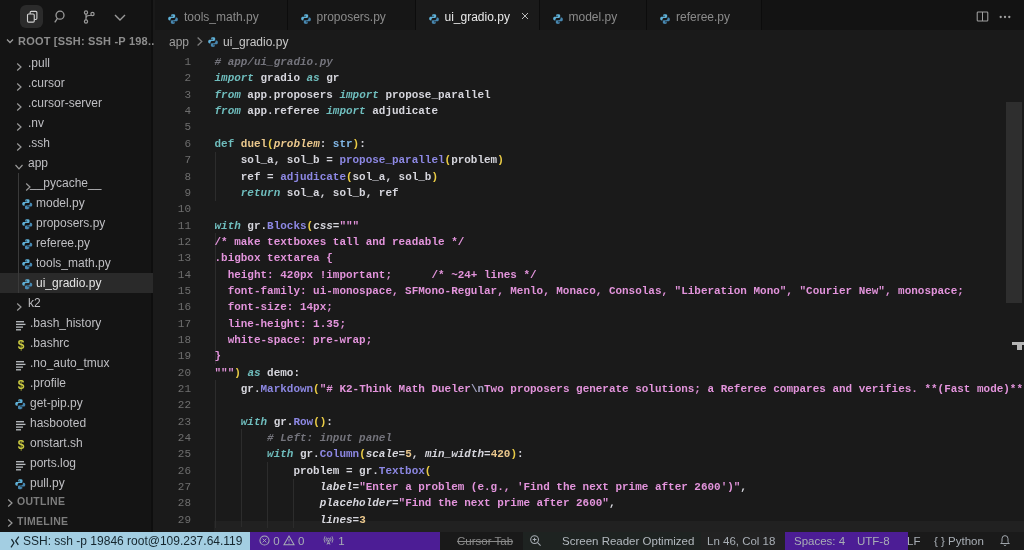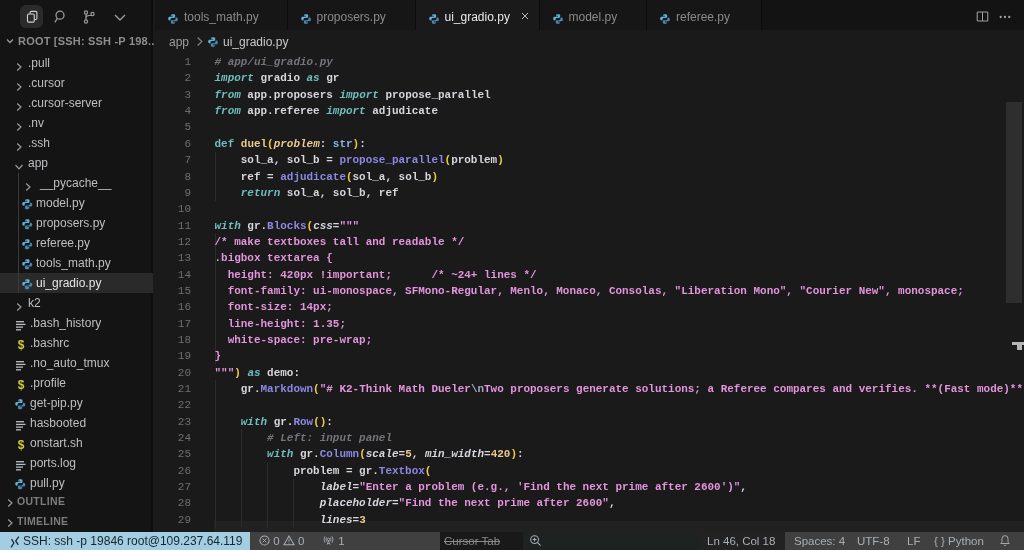--- a/index.html
+++ b/index.html
@@ -53,21 +53,21 @@
   .fnc { color:#8d88e4; }
   .br  { color:#e9cb45; }
   .str { color:#e394dc; }
   .cmt { color:#74747c; font-style:italic; }
   .esc { color:#a5a5c5; }
   .kwa { color:#d6d6dd; font-style:italic; }
 
   #scrollthumb { position:absolute; right:2px; top:49px; width:16px; height:201px; background:#2e2e2e; }
 
   
-  #statusbar { position:absolute; left:0; bottom:0; width:1024px; height:18px; background:#404040; font-size:11.5px; color:#a8aeb5; }
+  #statusbar { position:absolute; left:0; bottom:0; width:908px; height:18px; background:#4c1d95; font-size:11.5px; color:#a8aeb5; }
   #remote { position:absolute; left:0; top:0; width:250px; height:18px; background:#a3cee2; color:#15262e; line-height:18px; font-size:12px; }
   .sbitem { position:absolute; top:0; line-height:18px; white-space:nowrap; }
 
   .pyicon { display:inline-block; }
 </style>
 </head>
 <body>
 <div id="app">
 
   <div id="sidebar">
@@ -138,21 +138,21 @@
 <div class="row" style="top:153px;">
           <span class="chev" style="left:13px;"><svg width="12" height="12" viewBox="0 0 12 12" style="">
               <path d="M2.5 4 L6 7.8 L9.5 4" fill="none" stroke="#9a9a9a" stroke-width="1.2"></path>
             </svg></span>
           <span class="lbl" style="left:28px;">app</span>
         </div>
 <div class="row" style="top:173px;">
           <span class="chev" style="left:22px;"><svg width="12" height="12" viewBox="0 0 12 12" style="">
               <path d="M4.2 2.5 L8 6 L4.2 9.5" fill="none" stroke="#9a9a9a" stroke-width="1.2"></path>
             </svg></span>
-          <span class="lbl" style="left:40px;">__pycache__</span>
+          <span class="lbl" style="left:30px;">__pycache__</span>
         </div>
 <div class="row" style="top:193px;">
           <span class="icon" style="left:21px; top:3.6px;"><svg class="pyicon" width="12.5" height="12.5" viewBox="0 0 32 32" style="">
               <path d="M15.9 3c-2.7 0-5.1.5-5.1 2.7v3h5.3v1.3H7.4c-2.3 0-4.3 1.6-4.3 4.9 0 3.3 1.7 5.1 4.1 5.1h2v-2.9c0-2.3 1.9-4.1 4.1-4.1h5.1c1.9 0 3.4-1.5 3.4-3.4V5.7C21.8 3.8 19.6 3 15.9 3zm-2.6 2.1c.6 0 1 .5 1 1.1 0 .6-.4 1.1-1 1.1s-1-.5-1-1.1c0-.6.4-1.1 1-1.1z" fill="#5fb1d8"></path>
               <path d="M16.1 29c2.7 0 5.1-.5 5.1-2.7v-3h-5.3V22h8.7c2.3 0 4.3-1.6 4.3-4.9 0-3.3-1.7-5.1-4.1-5.1h-2v2.9c0 2.3-1.9 4.1-4.1 4.1h-5.1c-1.9 0-3.4 1.5-3.4 3.4v3.9c0 1.9 2.2 2.7 5.9 2.7zm2.6-2.1c-.6 0-1-.5-1-1.1 0-.6.4-1.1 1-1.1s1 .5 1 1.1c0 .6-.4 1.1-1 1.1z" fill="#4787b0"></path>
             </svg></span>
           <span class="lbl" style="left:36px;">model.py</span>
         </div>
 <div class="row" style="top:213px;">
           <span class="icon" style="left:21px; top:3.6px;"><svg class="pyicon" width="12.5" height="12.5" viewBox="0 0 32 32" style="">
@@ -430,25 +430,26 @@
         </svg> 0 <svg width="12" height="11" viewBox="0 0 13 12" style="vertical-align:-1.5px;">
           <path d="M6.5 1.2 L12 10.6 L1 10.6 Z" fill="none" stroke="#a8aeb5" stroke-width="1.1"></path>
           <path d="M6.5 4.5 L6.5 7.2 M6.5 8.5 L6.5 9.4" stroke="#a8aeb5" stroke-width="1"></path>
         </svg> 0</span>
 <span class="sbitem" style="left:322px; top:-0.5px;"><svg width="13" height="12" viewBox="0 0 14 13" style="vertical-align:-1.5px;">
           <path d="M7 4.6 a1.3 1.3 0 1 1 0 2.6 a1.3 1.3 0 1 1 0 -2.6 M4.9 3.8 Q3.6 6 4.9 8 M9.1 3.8 Q10.4 6 9.1 8 M3.2 2.5 Q1.2 6 3.2 9.4 M10.8 2.5 Q12.8 6 10.8 9.4 M7 7.2 L5.4 11.5 M7 7.2 L8.6 11.5 M5.9 10.2 L8.1 10.2" fill="none" stroke="#a8aeb5" stroke-width="0.9"></path>
         </svg> 1</span>
 <div style="position:absolute; left:440px; top:0; width:83px; height:18px; background:#191919;"></div>
 <div style="position:absolute; left:523px; top:0; width:178px; height:18px; background:#1e2321;"></div>
 <div style="position:absolute; left:701px; top:0; width:84px; height:18px; background:#222222;"></div>
-<span class="sbitem" style="left:444px; top:-0.5px; color:#8a8a8a; text-decoration:line-through;">Cursor Tab</span>
+<span class="sbitem" style="left:457px; top:-0.5px; color:#8a8a8a; text-decoration:line-through;">Cursor Tab</span>
 <span class="sbitem" style="left:529px; top:2px;"><svg width="13" height="13" viewBox="0 0 14 14">
           <circle cx="6" cy="6" r="4.2" fill="none" stroke="#a8aeb5" stroke-width="1.1"></circle>
           <path d="M9.2 9.2 L12.5 12.5 M4 6 L8 6 M6 4 L6 8" stroke="#a8aeb5" stroke-width="1.1"></path>
         </svg></span>
+<span class="sbitem" style="left:562px; top:-0.5px; color:#b3b9bf;">Screen Reader Optimized</span>
 <span class="sbitem" style="left:707px; top:-0.5px;">Ln 46, Col 18</span>
 <span class="sbitem" style="left:794px; top:-0.5px;">Spaces: 4</span>
 <span class="sbitem" style="left:857px; top:-0.5px;">UTF-8</span>
 <span class="sbitem" style="left:907px; top:-0.5px;">LF</span>
 <span class="sbitem" style="left:934px; top:-0.5px;">{ } Python</span>
 <span class="sbitem" style="left:999px; top:1.5px;"><svg width="12" height="13" viewBox="0 0 14 15">
           <path d="M7 1.8 Q10.5 1.8 10.5 5.5 L10.5 8.5 Q10.5 10 12 11 L2 11 Q3.5 10 3.5 8.5 L3.5 5.5 Q3.5 1.8 7 1.8 Z M5.8 12.5 Q6.2 13.6 7 13.6 Q7.8 13.6 8.2 12.5" fill="none" stroke="#a8aeb5" stroke-width="1.1"></path>
         </svg></span>
     </div>
 </div>

